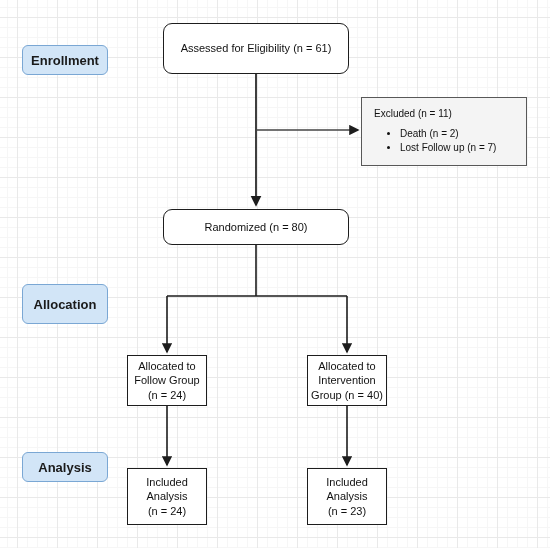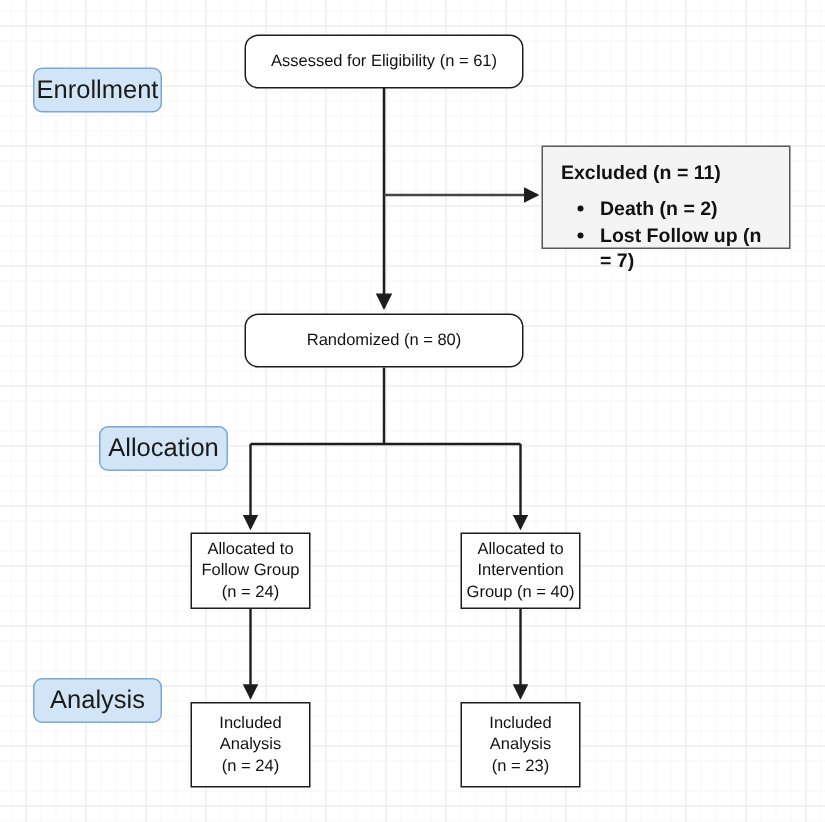--- a/index.html
+++ b/index.html
@@ -35,41 +35,41 @@
     align-items: center;
     justify-content: center;
     text-align: center;
     color: #111111;
     z-index: 2;
   }
   .stage-label {
     background: #d2e5f7;
     border: 1px solid #7aa7d4;
     border-radius: 6px;
-    font-size: 17px;
+    font-size: 13px;
     color: #1a1a1a;
+    font-weight: bold;
   }
   .flow-box {
     background: #ffffff;
     border: 1.6px solid #1d1d1d;
     font-size: 11px;
     line-height: 1.32;
   }
   .flow-box.rounded {
     border-radius: 9px;
   }
   .excluded-box {
     background: #f4f4f4;
     border: 1.4px solid #585858;
     display: block;
     text-align: left;
-    font-size: 13px;
+    font-size: 10px;
     padding: 9px 10px 8px 12px;
     line-height: 1.3;
-    font-weight: bold;
   }
   .excluded-title {
     display: block;
     margin-bottom: 7px;
   }
   .excluded-list {
     margin: 0;
     padding-left: 26px;
     list-style: disc;
   }
@@ -100,29 +100,29 @@
     <path d="M 347 296 L 347 352" stroke="#1d1d1d" stroke-width="1.6" fill="none" marker-end="url(#arrow)"></path>
 
     <path d="M 167 406 L 167 465" stroke="#1d1d1d" stroke-width="1.6" fill="none" marker-end="url(#arrow)"></path>
     <path d="M 347 406 L 347 465" stroke="#1d1d1d" stroke-width="1.6" fill="none" marker-end="url(#arrow)"></path>
   </svg>
 
   <div class="node stage-label" style="left:22px; top:45px; width:86px; height:30px;">
     <span>Enrollment</span>
   </div>
 
-  <div class="node stage-label" style="left:22px; top:284px; width:86px; height:30px;margin-left:44px;">
+  <div class="node stage-label" style="left:22px; top:284px; width:86px; height:40px;">
     <span>Allocation</span>
   </div>
 
   <div class="node stage-label" style="left:22px; top:452px; width:86px; height:30px;">
     <span>Analysis</span>
   </div>
 
-  <div class="node flow-box rounded" style="left:163px; top:23px; width:186px; height:36px;">
+  <div class="node flow-box rounded" style="left:163px; top:23px; width:186px; height:51px;">
     <span>Assessed for Eligibility (n = 61)</span>
   </div>
 
   <div class="node excluded-box" style="left:361px; top:97px; width:166px; height:69px;">
     <span class="excluded-title">Excluded (n = 11)</span>
     <ul class="excluded-list">
       <li>Death (n = 2)</li>
       <li>Lost Follow up (n = 7)</li>
     </ul>
   </div>

